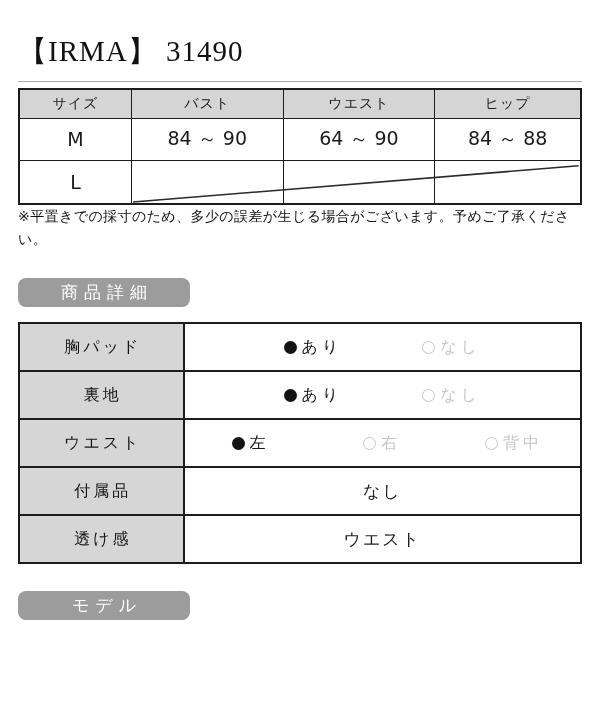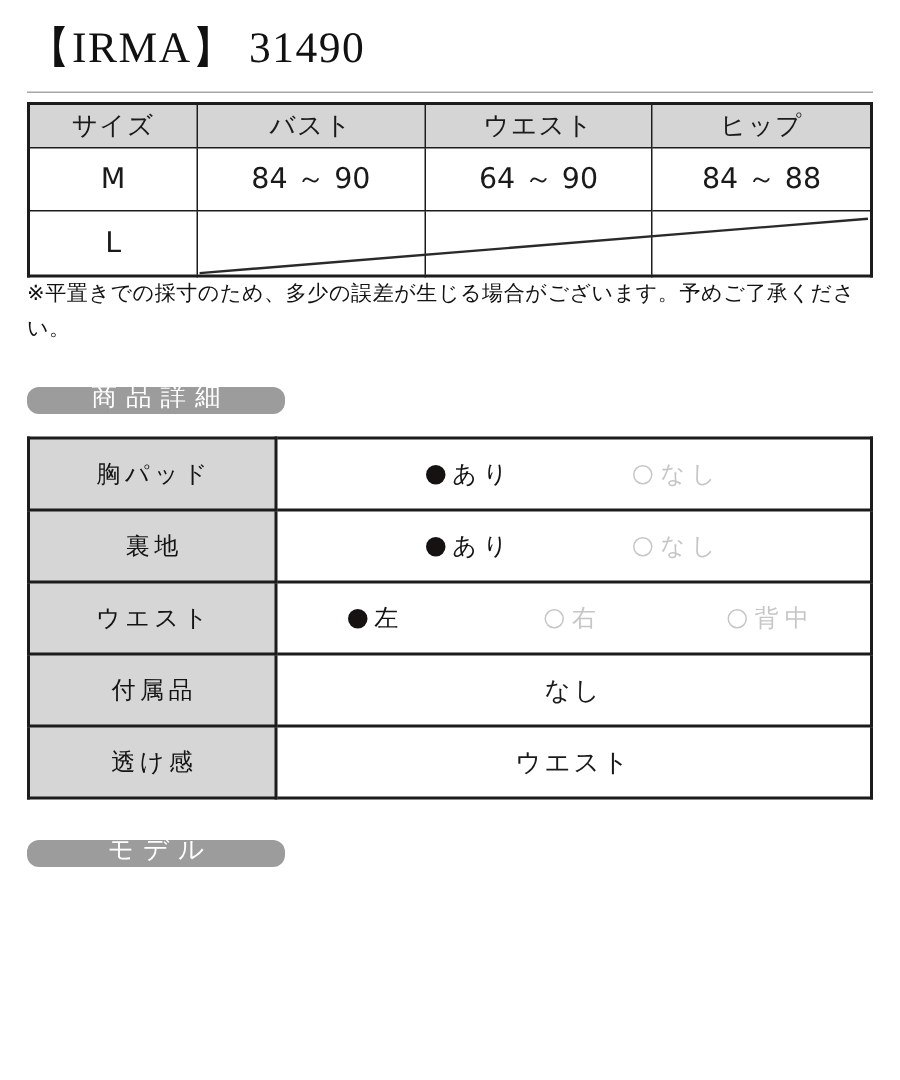--- a/index.html
+++ b/index.html
@@ -3,21 +3,21 @@
 <meta charset="utf-8">
 <style>
   * { margin: 0; padding: 0; box-sizing: border-box; }
   html,body { background: #ffffff; }
   body {
     width: 600px; height: 720px;
     font-family: "DejaVu Sans", "Liberation Sans", sans-serif;
     color: #1a1a1a;
     overflow: hidden;
   }
-  .page { padding: 12px 18px 0 18px; }
+  .page { padding: 32px 18px 0 18px; }
 
   
   .title {
     font-family: "Liberation Serif", "DejaVu Serif", serif;
     font-size: 29px;
     font-weight: 500;
     letter-spacing: 1px;
     color: #111;
   }
   .divider {
@@ -30,21 +30,21 @@
   .size-table-wrap { position: relative; margin-top: 6px; }
   table { border-collapse: collapse; width: 100%; table-layout: fixed; }
   .size-table { border: 2.5px solid #1c1c1c; }
   .size-table th, .size-table td {
     border: 1.5px solid #1c1c1c;
     text-align: center;
     vertical-align: middle;
   }
   .size-table th {
     background: #d5d5d5;
-    font-size: 17px;
+    font-size: 14px;
     font-weight: 500;
     letter-spacing: 1px;
     height: 29px;
   }
   .size-table tr.row-m td { height: 42px; font-size: 19px; }
   .size-table tr.row-l td { height: 44px; font-size: 19px; }
   .col-size { width: 20%; }
   .col-bust { width: 27%; }
   .col-waist { width: 27%; }
   .col-hip  { width: 26%; }
@@ -60,24 +60,24 @@
   .notes p {
     font-size: 14px;
     line-height: 23px;
     letter-spacing: 0.4px;
     color: #121212;
   }
 
   
   .section-pill {
     margin-top: 27px;
-    width: 172px; height: 18px;
+    width: 172px; height: 29px;
     background: #9c9c9c;
     border-radius: 8px;
-    display: flex; align-items: flex-end; justify-content: center;
+    display: flex; align-items: center; justify-content: center;
   }
   .section-pill span {
     color: #ffffff;
     font-size: 17px;
     letter-spacing: 6px;
     text-indent: 6px;
   }
 
   
   .detail-table { margin-top: 15px; border: 2.5px solid #1c1c1c; }

